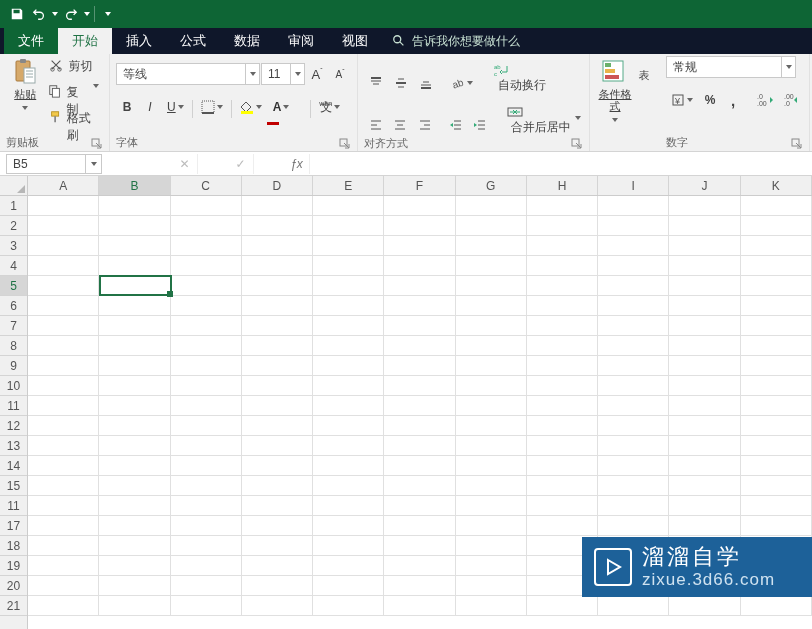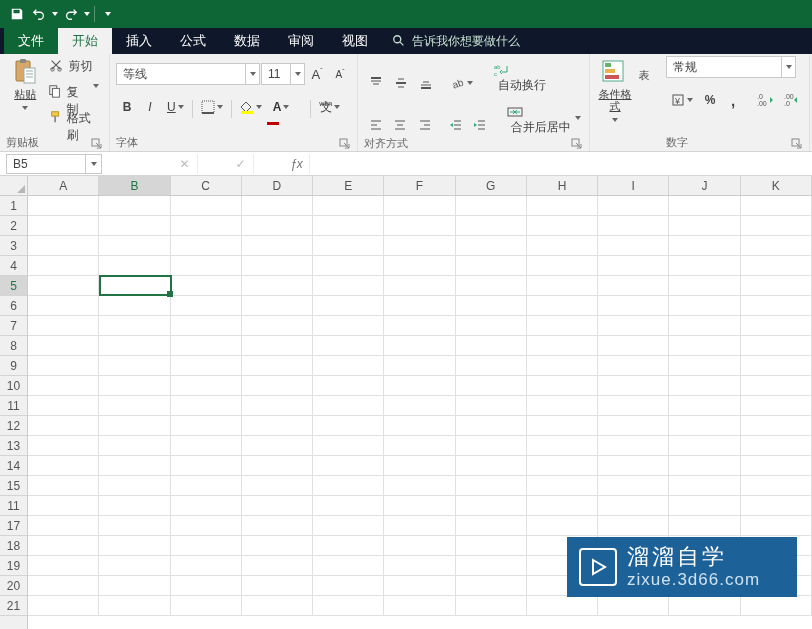--- a/index.html
+++ b/index.html
@@ -55,21 +55,21 @@
 .rowhdrs { position:absolute; left:0; top:20px; width:28px; bottom:0; background:#f0f0f0; border-right:1px solid #ccc;}
 .rowhdr { height:20px; border-bottom:1px solid #d4d4d4; text-align:center; font-size:12px; line-height:20px; color:#555; cursor:pointer;}
 .cells { position:absolute; left:28px; top:20px; right:0; bottom:0;}
 .cellrow { height:20px; display:flex;}
 .cell { width:72px; height:20px; border-right:1px solid #e0e0e0; border-bottom:1px solid #e0e0e0;}
 .colhdr.sel, .rowhdr.sel { background:#d6d6d6; color:#217346;}
 .active-cell { position:absolute; border:2px solid #217346; pointer-events:none; }
 .active-cell .handle { position:absolute; right:-3px; bottom:-3px; width:6px; height:6px; background:#217346;}
 
 
-.watermark { position:absolute; right:15px; bottom:32px; width:230px; height:60px; background:#1d6199; color:#fff; display:flex; align-items:center; padding:6px 12px; gap:10px;}
+.watermark { position:absolute; right:0; bottom:32px; width:230px; height:60px; background:#1d6199; color:#fff; display:flex; align-items:center; padding:6px 12px; gap:10px;}
 .watermark .logo { width:38px;height:38px;border:2px solid #fff;border-radius:4px; display:flex;align-items:center;justify-content:center;}
 .watermark .txts{display:flex;flex-direction:column;line-height:1.2;}
 .watermark .t1{font-size:22px;letter-spacing:3px;font-weight:500;}
 .watermark .t2{font-size:17px;letter-spacing:1px;color:#cfe2f0;}
 
 .tri-down{width:0;height:0;border-left:3px solid transparent;border-right:3px solid transparent;border-top:4px solid currentColor;}
 </style>
 </head>
 <body>
 

